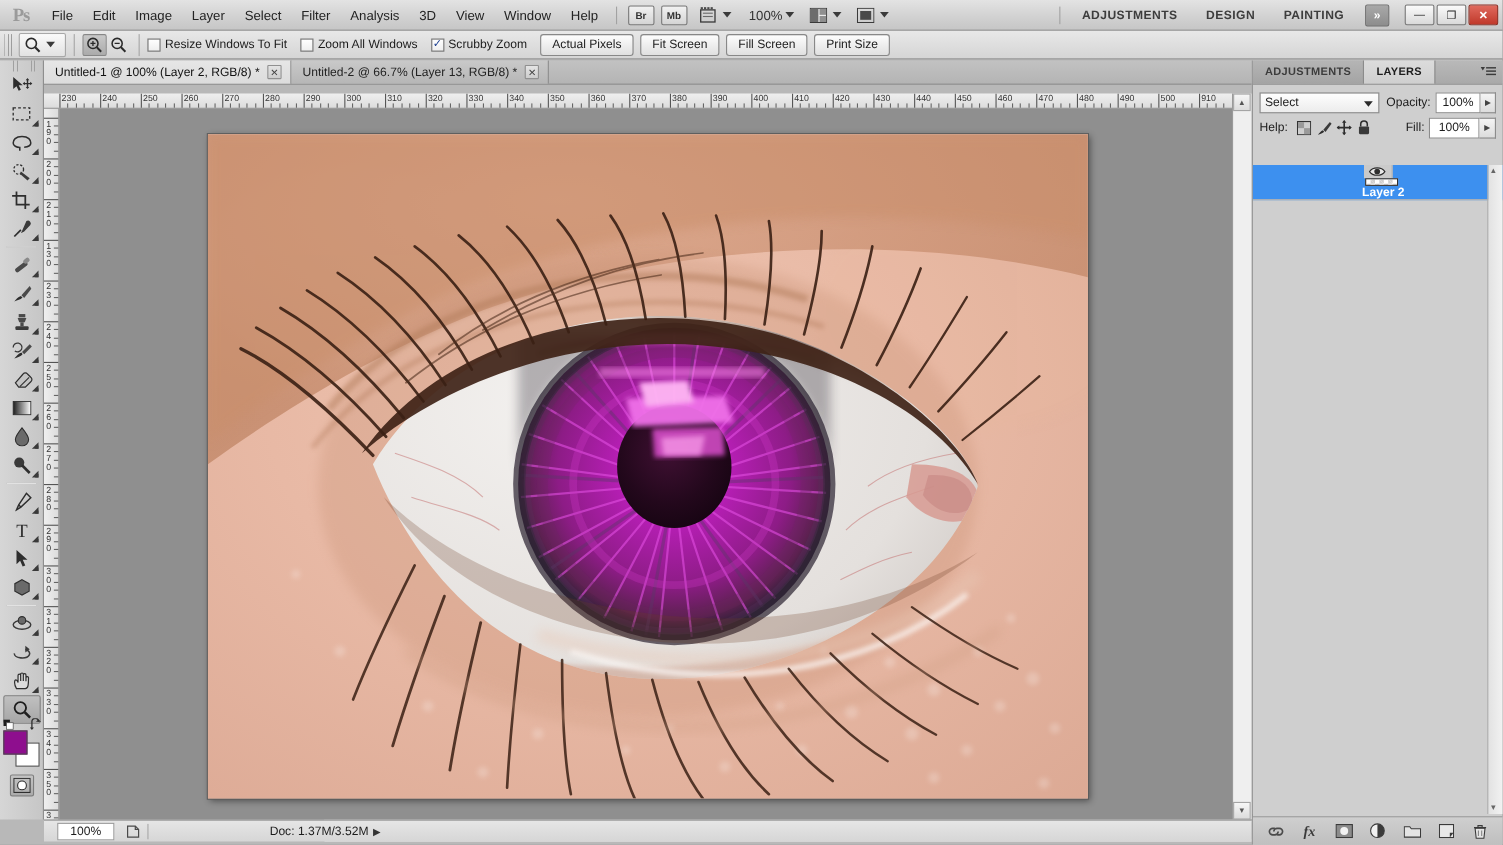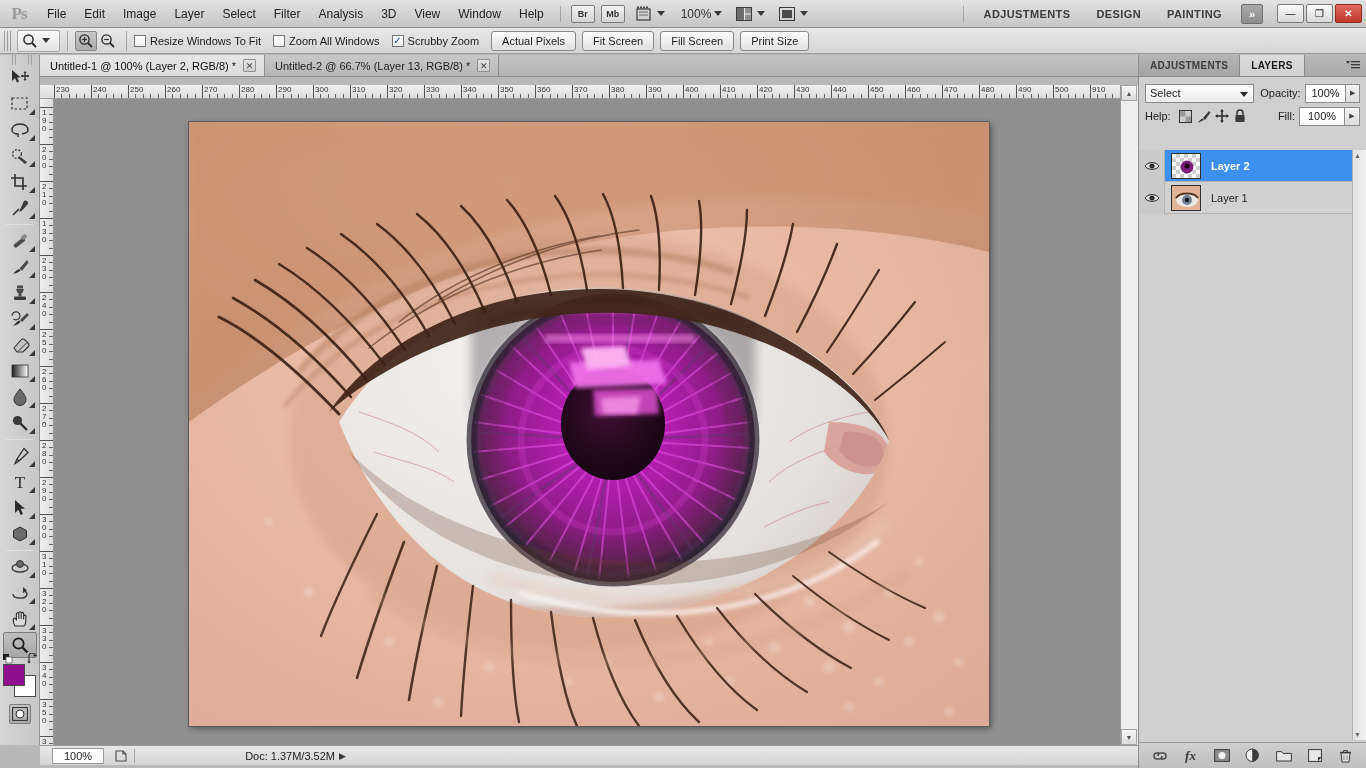--- a/index.html
+++ b/index.html
@@ -226,21 +226,21 @@
     background:linear-gradient(#f4f4f4,#dcdcdc);display:flex;align-items:center;justify-content:center;
     font-size:7px;color:#444;
   }
   .lockrow{ display:flex;align-items:center;height:22px;padding:0 6px;}
   .lockicon{ width:18px;height:18px;display:flex;align-items:center;justify-content:center;}
   .layerlist{ position:absolute;left:0;top:95px;right:0;bottom:28px;background:#cfcfcf;}
   .layerrow{
     height:32px;display:flex;align-items:center;
     border-bottom:1px solid #b3b3b3; background:#d2d2d2;
   }
-  .layerrow.selected{ background:#3d90ef; }
+  .layerrow.selected{ background:#3d90ef;flex-direction:column; }
   .eyecell{ width:26px;height:32px;display:flex;align-items:center;justify-content:center;
             border-right:1px solid #b3b3b3;background:#cacaca;}
   .thumb{
     width:30px;height:26px;margin-left:6px;border:1px solid #2f2f2f;background:#fff;overflow:hidden;position:relative;
   }
   .layername{ margin-left:10px;font-size:11px;color:#1c1c1c;}
   .layerrow.selected .layername{ color:#fff;font-weight:bold;}
   .layername.italic{ font-style:italic;}
   .locksm{ margin-left:auto;margin-right:28px;}
   .panelsb{
@@ -1187,38 +1187,20 @@
         </div>
         <div class="thumb checker">
           <svg width="30" height="26" viewBox="0 0 30 26">
             <circle cx="15" cy="13" r="6.4" fill="#7c1c7c"></circle>
             <circle cx="15" cy="12" r="2.6" fill="#1d0718"></circle>
           </svg>
         </div>
         <span class="layername">Layer 2</span>
       </div>
 
-      <div class="layerrow">
-        <div class="eyecell">
-          <svg width="16" height="12" viewBox="0 0 16 12">
-            <path d="M1 6 C4 1.5 12 1.5 15 6 C12 10.5 4 10.5 1 6 Z" fill="#e8e8e8" stroke="#2e2e2e" stroke-width="1"></path>
-            <circle cx="8" cy="6" r="2.6" fill="#2e2e2e"></circle>
-          </svg>
-        </div>
-        <div class="thumb">
-          <svg width="30" height="26" viewBox="0 0 30 26">
-            <rect width="30" height="26" fill="#e0b396"></rect>
-            <ellipse cx="15" cy="14" rx="11" ry="7" fill="#ece8e4"></ellipse>
-            <circle cx="15" cy="14" r="5" fill="#6f7f94"></circle>
-            <circle cx="15" cy="14" r="2.2" fill="#16161e"></circle>
-            <path d="M4 12 C8 6 22 6 26 12" fill="none" stroke="#52331f" stroke-width="2"></path>
-          </svg>
-        </div>
-        <span class="layername">Layer 1</span>
-      </div>
 
     </div>
 
     <div class="panelsb">
       <div style="position:absolute;left:1px;top:2px;font-size:7px;color:#666;">▲</div>
       <div style="position:absolute;left:1px;bottom:2px;font-size:7px;color:#666;">▼</div>
     </div>
 
     <div class="panelbottom">
       <div class="pb-icon">

